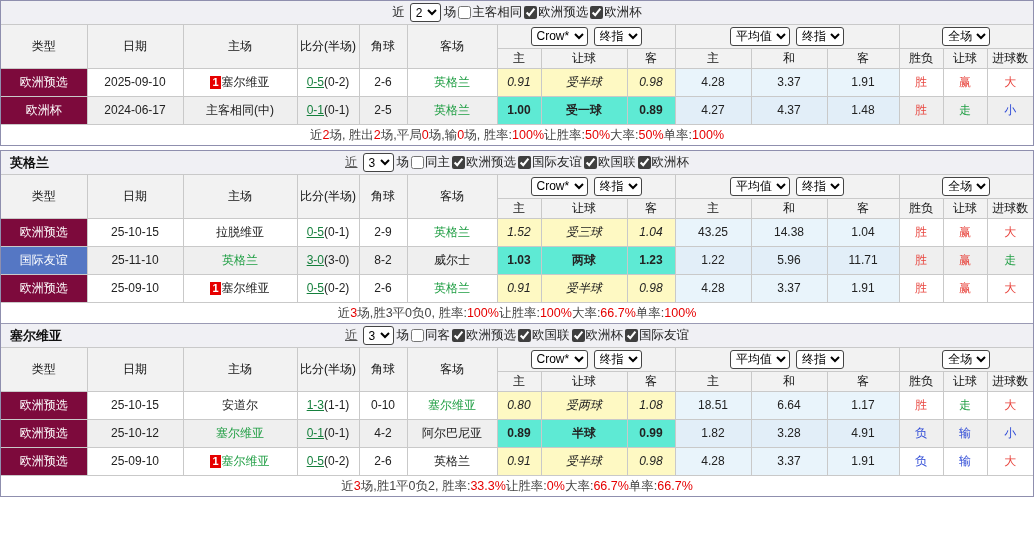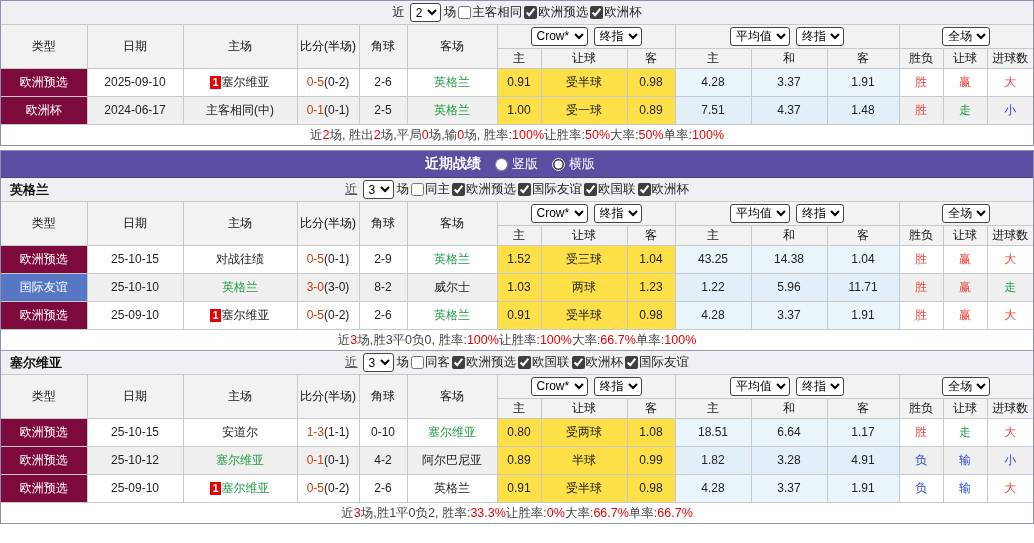--- a/index.html
+++ b/index.html
@@ -35,26 +35,26 @@
 
   table { border-collapse:collapse; table-layout:fixed; width:100%; font-size:12px; }
   th,td { border:1px solid #c9c9c9; text-align:center; padding:0;
           overflow:hidden; white-space:nowrap; }
   table { border-style:hidden; }
   thead th { background:#f2f2f2; font-weight:normal; color:#111; }
   .dd-row th { height:23px; }
   .sub-row th { height:20px; }
   tbody td { height:28px; background:#fff; }
   tr.even td { background:#efefef; }
-  tr.odd  .c-odds { background:#fde047; }
-  tr.even .c-odds { background:#fde047; }
+  tr.odd  .c-odds { background:#fef9c3;font-style:italic; }
+  tr.even .c-odds { background:#5eead4;font-weight:bold; }
   tr.odd  .c-avg  { background:#e9f4fb; }
   tr.even .c-avg  { background:#e2eef8; }
   td.c-type { color:#fff; }
-  .ft { color:#c2410c; }
+  .ft { color:#15803d;text-decoration:underline; }
   .ht { color:#222;margin-top:18px; }
   .badge { display:inline-block; background:#e60000; color:#fff; font-size:11px;
            line-height:13px; padding:0 2px; margin-right:1px; font-weight:bold; }
   .team-green { color:#1f9e43; }
   .res-red { color:#e8463f; } .res-green { color:#1f9e43; } .res-blue { color:#2f4bd7; }
   .summary { height:21px; display:flex; align-items:center; justify-content:center;
              font-size:12.5px; color:#444; background:#fff; border-top:1px solid #c9c9c9; }
   .summary .red { color:#e60000; }
   .subsection { border-top:1px solid #9a9ab4; }
 </style>
@@ -142,21 +142,21 @@
         <tr class="even">
           <td class="c-type" style="background: rgb(125, 10, 60);">欧洲杯</td>
           <td>2024-06-17</td>
           <td><span>主客相同(中)</span></td>
           <td><span class="ft">0-1</span><span class="ht">(0-1)</span></td>
           <td>2-5</td>
           <td><span class="team-green">英格兰</span></td>
           <td class="c-odds">1.00</td>
           <td class="c-odds">受一球</td>
           <td class="c-odds">0.89</td>
-          <td class="c-avg">7.51</td>
+          <td class="c-avg">4.27</td>
           <td class="c-avg">4.37</td>
           <td class="c-avg">1.48</td>
           <td class="res-red">胜</td>
           <td class="res-green">走</td>
           <td class="res-blue">小</td>
         </tr>
       </tbody>
   </table>
   <div class="summary">
       <span>近 </span>
@@ -172,33 +172,20 @@
       <span> 让胜率: </span>
       <span class="red">50%</span>
       <span> 大率: </span>
       <span class="red">50%</span>
       <span> 单率: </span>
       <span class="red">100%</span>
     </div>
 </div>
 
 <div class="panel">
-  <div class="titlebar">
-    <span>近期战绩</span>
-    <span class="radio-group">
-        <label>
-          <input type="radio" name="layout" style="">
-          <span>竖版</span>
-        </label>
-        <label>
-          <input type="radio" name="layout" checked="" style="">
-          <span>横版</span>
-        </label>
-      </span>
-  </div>
 
   <div>
     <div class="filterbar">
         <span class="team-label">英格兰</span>
         <span class="near-label link">近</span>
         <select><option value="3">3</option></select>
         <span>场</span>
         <label class="chk">
           <input type="checkbox" style="">
           <span>同主</span>
@@ -259,37 +246,37 @@
             <th>客</th>
             <th>胜负</th>
             <th>让球</th>
             <th>进球数</th>
           </tr>
         </thead>
       <tbody>
           <tr class="odd">
             <td class="c-type" style="background: rgb(125, 10, 60);">欧洲预选</td>
             <td>25-10-15</td>
-            <td><span>对战往绩</span></td>
+            <td><span>拉脱维亚</span></td>
             <td><span class="ft">0-5</span><span class="ht">(0-1)</span></td>
             <td>2-9</td>
             <td><span class="team-green">英格兰</span></td>
             <td class="c-odds">1.52</td>
             <td class="c-odds">受三球</td>
             <td class="c-odds">1.04</td>
             <td class="c-avg">43.25</td>
             <td class="c-avg">14.38</td>
             <td class="c-avg">1.04</td>
             <td class="res-red">胜</td>
             <td class="res-red">赢</td>
             <td class="res-red">大</td>
           </tr>
           <tr class="even">
             <td class="c-type" style="background: rgb(85, 119, 196);">国际友谊</td>
-            <td>25-10-10</td>
+            <td>25-11-10</td>
             <td><span class="team-green">英格兰</span></td>
             <td><span class="ft">3-0</span><span class="ht">(3-0)</span></td>
             <td>8-2</td>
             <td><span>威尔士</span></td>
             <td class="c-odds">1.03</td>
             <td class="c-odds">两球</td>
             <td class="c-odds">1.23</td>
             <td class="c-avg">1.22</td>
             <td class="c-avg">5.96</td>
             <td class="c-avg">11.71</td>

